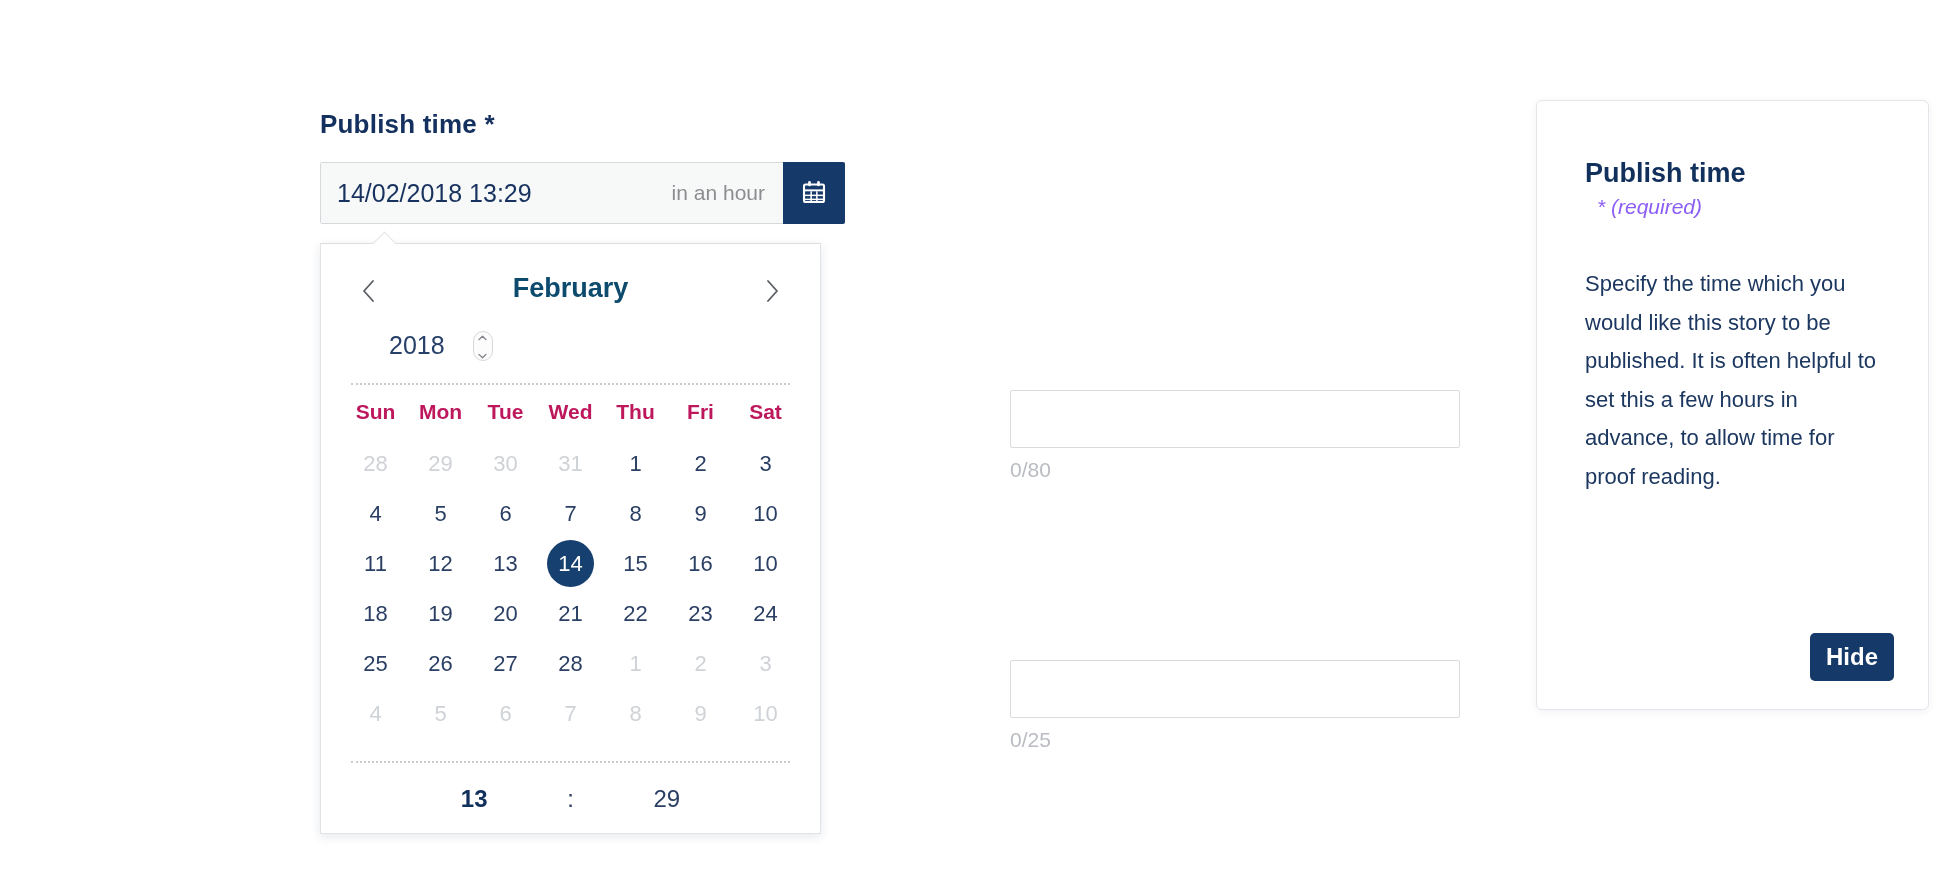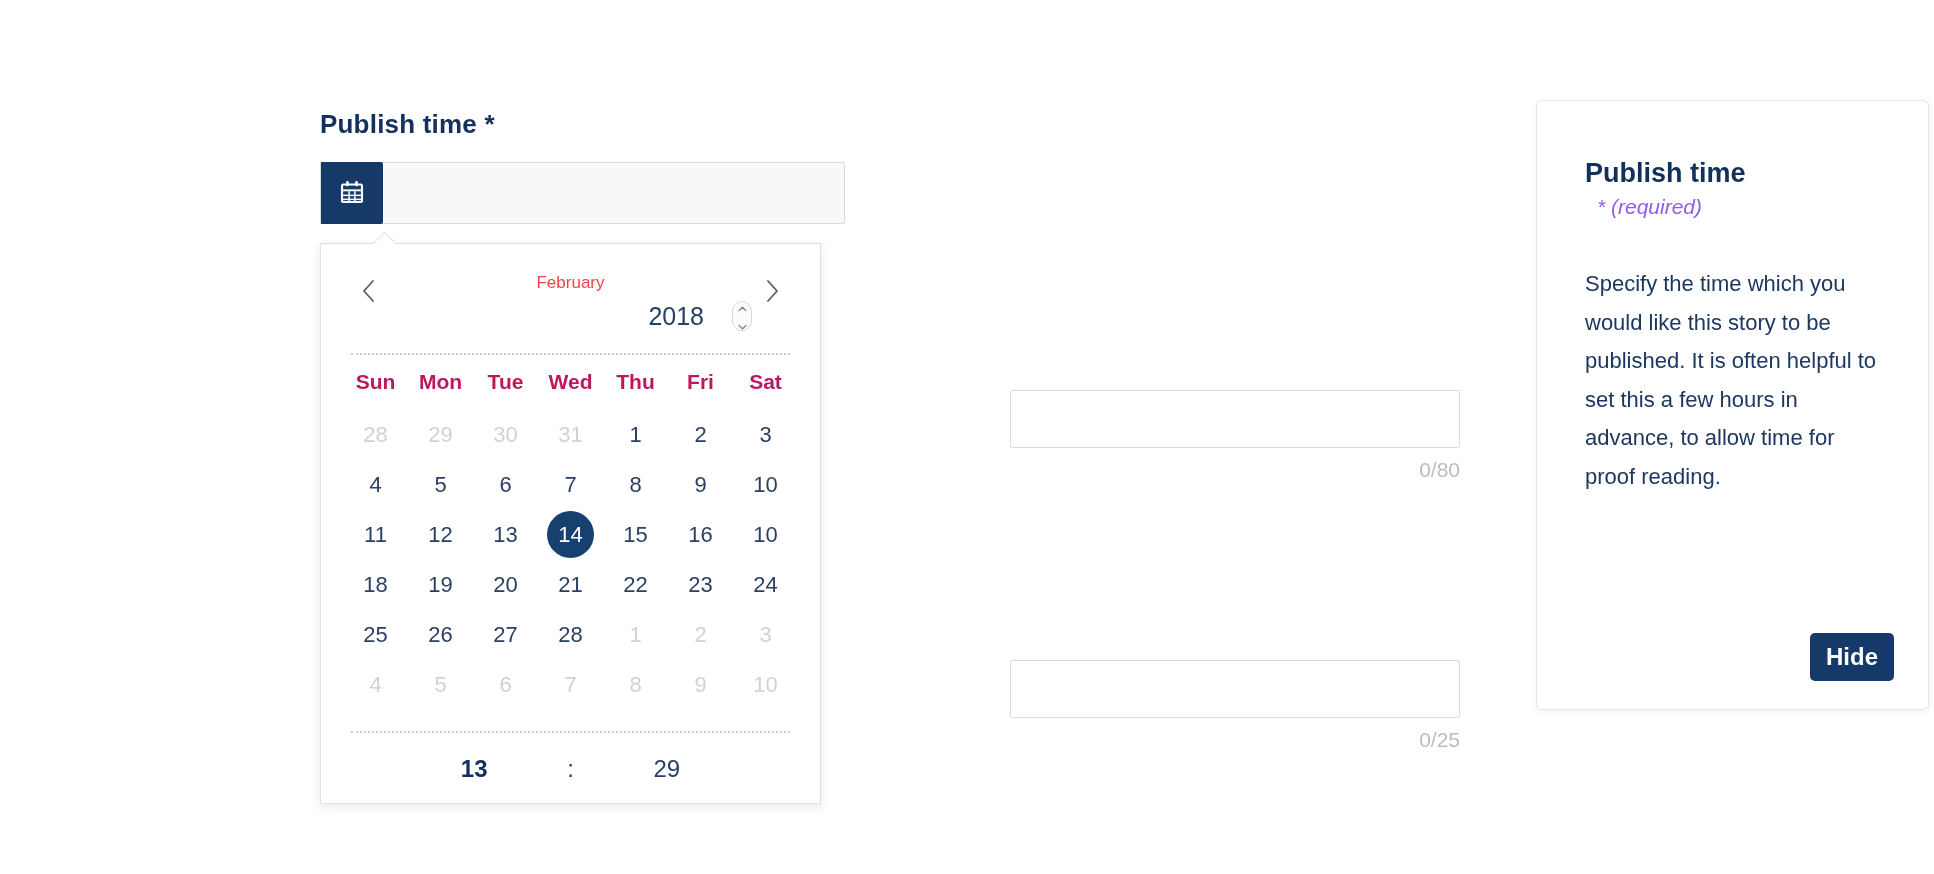--- a/index.html
+++ b/index.html
@@ -92,21 +92,21 @@
     border: 1px solid #d9dbdf;
     border-radius: 2px;
     outline: none;
     font-family: "Liberation Sans", sans-serif;
     font-size: 22px;
     color: #17325e;
     padding: 0 16px;
   }
   .counter {
     margin-top: 10px;
-    text-align: right;
+    text-align: left;
     font-size: 21px;
     color: #b9bcc2;
   }
 
   
   .calendar-popup {
     position: absolute;
     left: 320px;
     top: 243px;
     width: 501px;
@@ -146,31 +146,31 @@
     align-items: center;
     justify-content: center;
     padding: 0;
   }
   .cal-title-wrap {
     flex: 1 1 auto;
     text-align: center;
     padding-top: 2px;
   }
   .cal-month {
-    font-size: 17px;
-    font-weight: normal;
-    color: #ef4444;
+    font-size: 27px;
+    font-weight: bold;
+    color: #0c4a6e;
     line-height: 1.25;
   }
   .cal-year-row {
     display: flex;
     align-items: center;
-    justify-content: flex-end;
+    justify-content: flex-start;
     gap: 28px;
-    margin-top: 8px;
+    margin-top: 25px;
   }
   .cal-year {
     font-size: 25px;
     color: #27406a;
   }
   .year-spinner {
     width: 20px;
     height: 30px;
     border: 1px solid #d6d8db;
     border-radius: 10px;
@@ -300,20 +300,24 @@
 
 <div class="plain-field" style="left:1010px; top:660px; width:450px;">
   <input class="plain-input" type="text" placeholder="" style="">
   <div class="counter">0/25</div>
 </div>
 
 <div class="form-col">
   <div class="field-label">Publish time *</div>
 
   <div class="datetime-control">
+    <div class="datetime-input">
+      <span class="datetime-value">14/02/2018 13:29</span>
+      <span class="datetime-hint">in an hour</span>
+    </div>
     <button class="calendar-button">
       <span>
         <svg width="26" height="26" viewBox="0 0 26 26" aria-hidden="true">
           <rect x="3" y="5.5" width="20" height="17.5" rx="1.5" fill="none" stroke="#ffffff" stroke-width="2.1"></rect>
           <rect x="7.2" y="2" width="2.6" height="5.2" rx="1.3" fill="#ffffff"></rect>
           <rect x="16.2" y="2" width="2.6" height="5.2" rx="1.3" fill="#ffffff"></rect>
           <rect x="3" y="10.4" width="20" height="1.9" fill="#ffffff"></rect>
           <rect x="9.4" y="12.3" width="1.5" height="10.7" fill="#ffffff"></rect>
           <rect x="15.1" y="12.3" width="1.5" height="10.7" fill="#ffffff"></rect>
           <rect x="3" y="15.6" width="20" height="1.5" fill="#ffffff"></rect>

